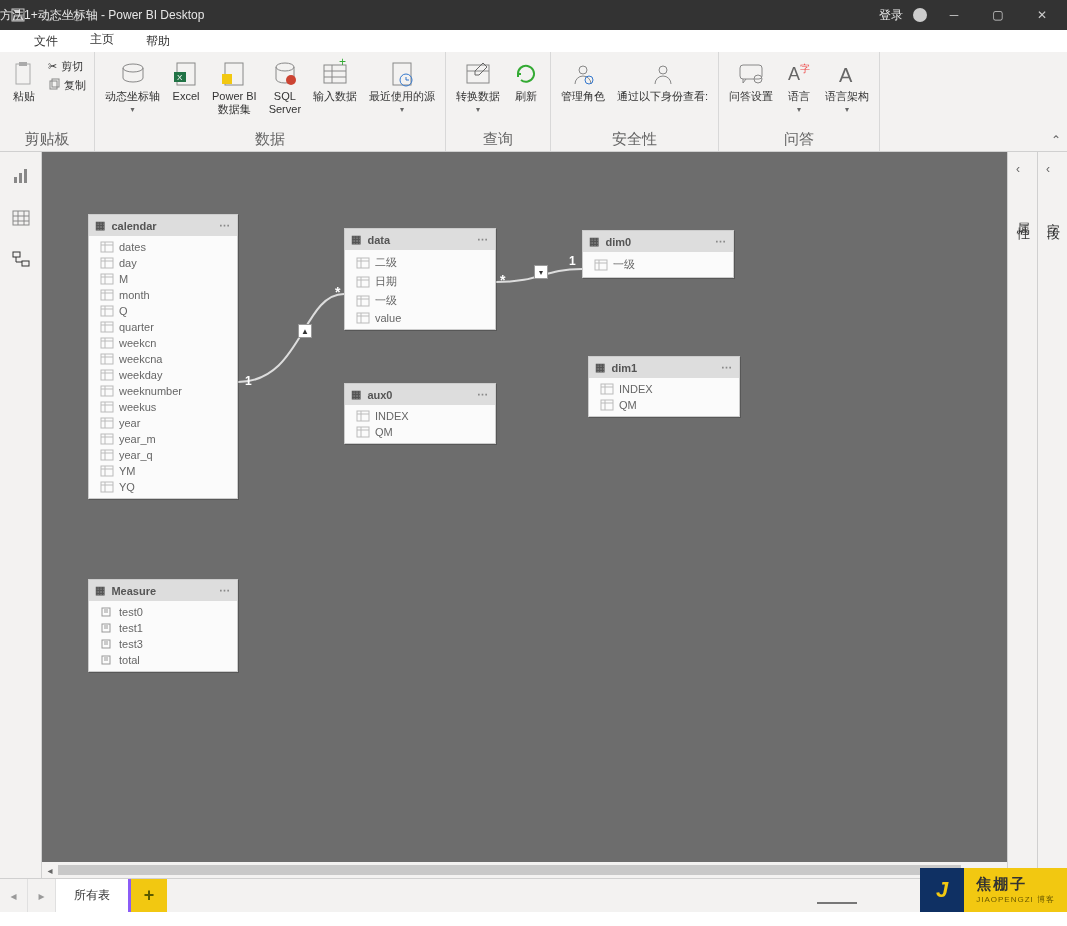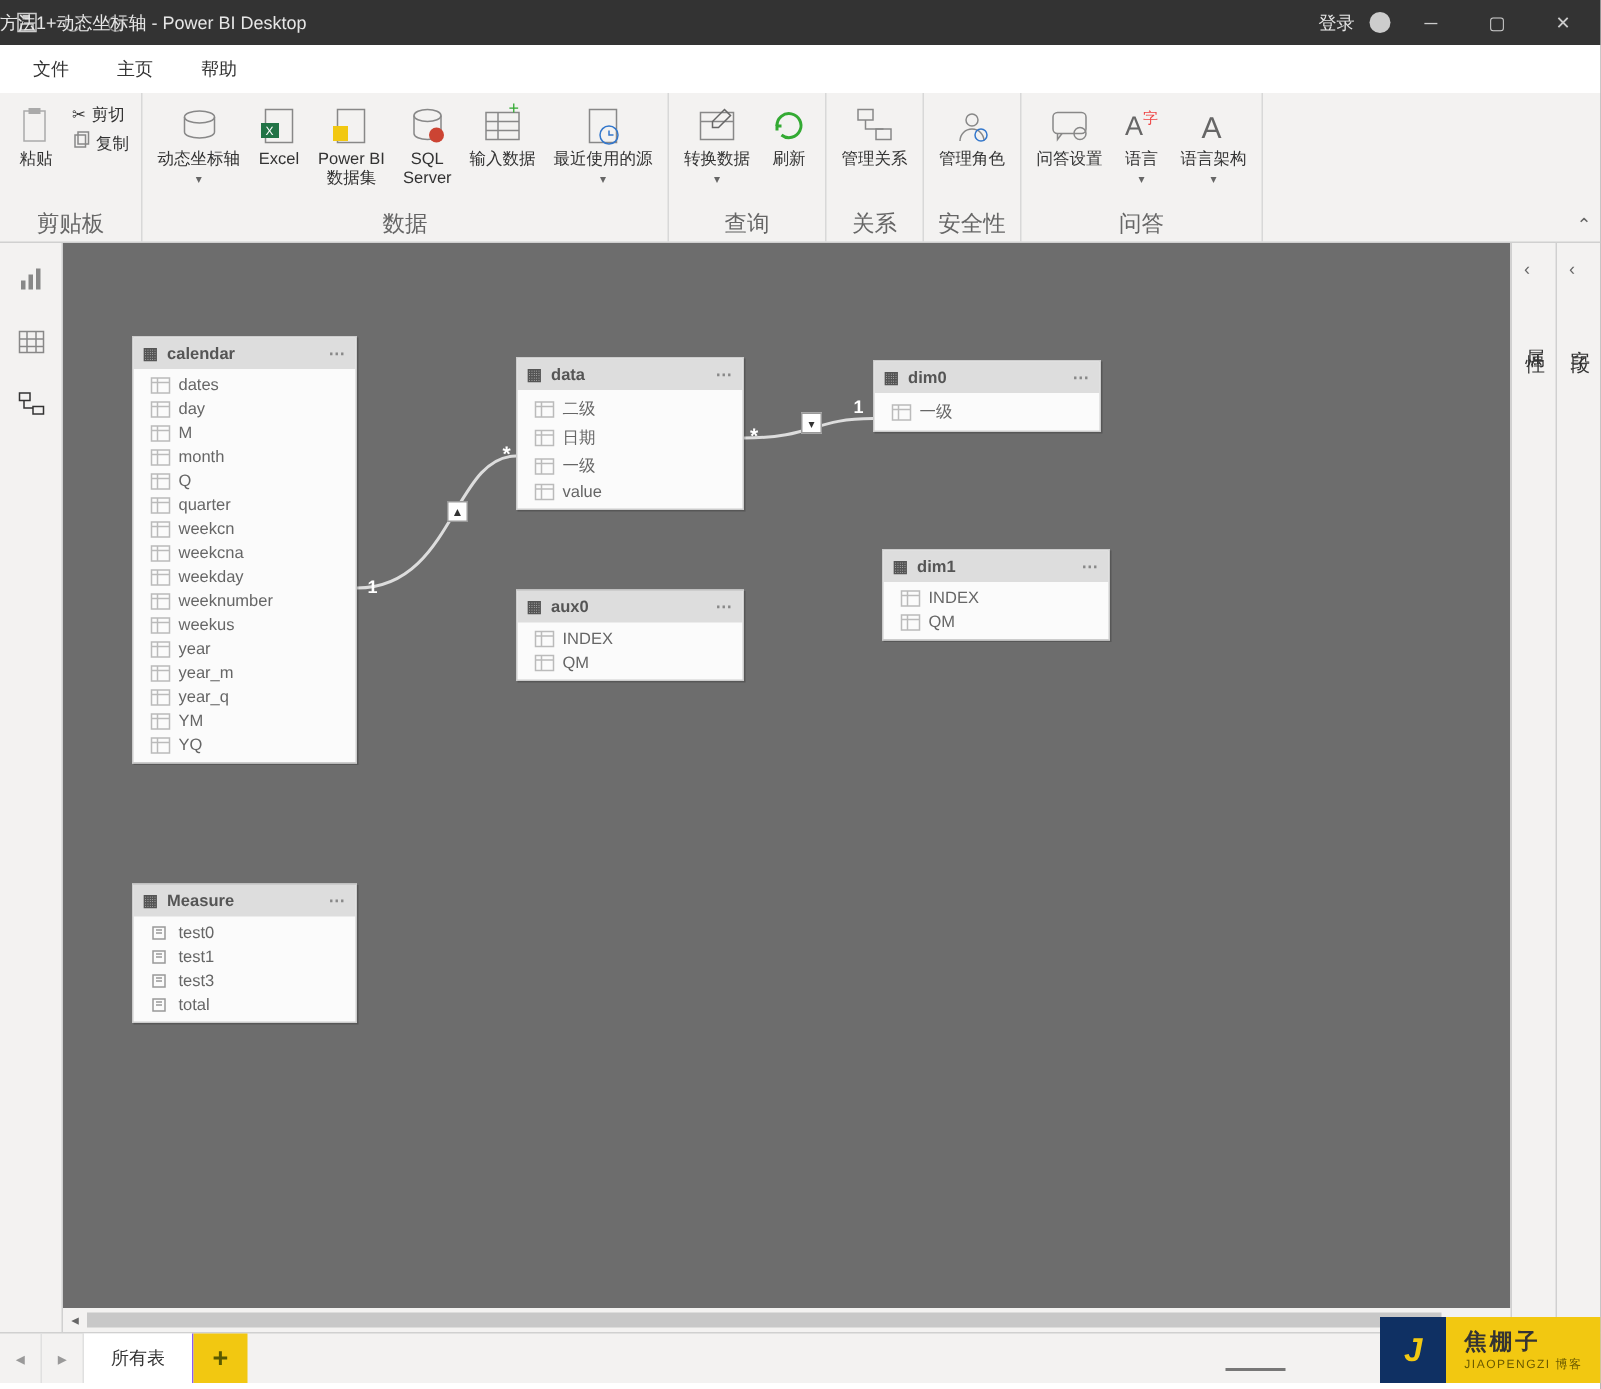--- a/index.html
+++ b/index.html
@@ -6,21 +6,21 @@
 body { width: 1067px; height: 926px; background: #fff; overflow: hidden; font-size: 12px; color: #333; }
 
 .titlebar { height: 30px; background: #333; color: #e6e6e6; display: flex; align-items: center; position: relative; }
 .titlebar-left { display: flex; align-items: center; gap: 14px; padding-left: 10px; }
 .titlebar-center { position: absolute; left: 0; right: 0; pointer-events: none; }
 .titlebar-right { margin-left: auto; display: flex; align-items: center; gap: 10px; padding-right: 8px; }
 .titlebar .icon-btn { width: 16px; height: 16px; display: flex; align-items: center; justify-content: center; color: #ccc; cursor: pointer; }
 .win-ctrl { width: 34px; height: 30px; display: flex; align-items: center; justify-content: center; cursor: pointer; color: #ccc; }
 .avatar { width: 14px; height: 14px; border-radius: 50%; background: #ccc; display: inline-block; }
 
-.menubar { height: 32px; background: #fff; display: flex; align-items: flex-start; padding-left: 20px; gap: 28px; border-bottom: 0; }
+.menubar { height: 22px; background: #fff; display: flex; align-items: center; padding-left: 20px; gap: 28px; border-bottom: 0; margin-left: 12px; }
 .menubar-item { padding: 8px 2px; cursor: pointer; color: #333; }
 .menubar-item.active { border-bottom: 3px solid #f2c811; font-weight: 400; }
 
 .ribbon { height: 100px; background: #f3f2f1; border-bottom: 1px solid #d0d0d0; display: flex; position: relative; }
 .ribbon-group { display: flex; flex-direction: column; align-items: center; padding: 2px 6px 0; border-right: 1px solid #d8d8d8; }
 .ribbon-group-items { display: flex; flex: 1; align-items: flex-start; gap: 4px; padding-top: 4px; }
 .ribbon-group-label { font-size: 15px; color: #666; padding-bottom: 2px; }
 .ribbon-btn { display: flex; flex-direction: column; align-items: center; gap: 2px; padding: 2px 4px; cursor: pointer; }
 .ribbon-btn .lbl { font-size: 11px; color: #333; text-align: center; line-height: 1.2; white-space: pre; }
 .ribbon-small-group { display: flex; flex-direction: column; gap: 2px; }
@@ -50,21 +50,21 @@
 .table-card .hdr .dots { margin-left: auto; color: #888; letter-spacing: 1px; cursor: pointer; }
 .table-card .fields { padding: 3px 4px; }
 .table-card .field { display: flex; align-items: center; gap: 6px; padding: 2px 8px; color: #666; }
 .table-card .field .ficon { width: 12px; height: 10px; display: inline-block; }
 .rel-label { position: absolute; color: #fff; font-size: 12px; font-weight: 600; }
 .rel-node { position: absolute; width: 14px; height: 14px; background: #fff; border: 1px solid #999; display: flex; align-items: center; justify-content: center; font-size: 8px; }
 .rel-asterisk { position: absolute; color: #fff; font-size: 14px; font-weight: 600; }
 
 .sheetbar { height: 34px; background: #f3f2f1; border-top: 1px solid #d0d0d0; display: flex; align-items: center; position: relative; }
 .sheet-nav { width: 28px; height: 100%; display: flex; align-items: center; justify-content: center; color: #999; cursor: pointer; border-right: 1px solid #e0e0e0; }
-.sheet-tab { height: 100%; padding: 0 18px; display: flex; align-items: center; background: #fff; border-right: 1px solid #8b5cf6; cursor: pointer; }
+.sheet-tab { height: 100%; padding: 0 18px; display: flex; align-items: center; background: #fff; border-right: 3px solid #8b5cf6; cursor: pointer; }
 .sheet-add { height: 100%; width: 36px; background: #f2c811; display: flex; align-items: center; justify-content: center; font-size: 18px; font-weight: 600; cursor: pointer; color: #5a5a00; }
 .watermark { position: absolute; right: 0; bottom: 0; display: flex; align-items: center; }
 .wm-badge { width: 44px; height: 44px; background: #0f3063; display: flex; align-items: center; justify-content: center; color: #f2c811; font-size: 22px; font-weight: 700; font-style: italic; }
 .wm-label { background: #f2c811; height: 44px; padding: 4px 12px; display: flex; flex-direction: column; justify-content: center; color: #333; }
 .wm-label .t1 { font-size: 15px; font-weight: 600; letter-spacing: 2px; }
 .wm-label .t2 { font-size: 8px; color: #6b5a00; letter-spacing: 1px; }
 .zoom-tray { position: absolute; right: 210px; bottom: 8px; width: 40px; height: 0; border-top: 2px solid #777; }
 svg { overflow: visible; }
 </style>
 </head>
@@ -227,47 +227,41 @@
               <path d="M4 12 a8 8 0 1 1 3 6" fill="none" stroke="#3a3" stroke-width="2"></path>
               <path d="M4 15 l0 -3 3 0" fill="none" stroke="#3a3" stroke-width="2"></path>
             </svg>
           </span>
           <span class="lbl">刷新</span>
         </div>
     </div>
     <div class="ribbon-group-label">查询</div>
   </div>
 
-  <div class="ribbon-group">
-    <div class="ribbon-group-items">
-      <div class="ribbon-btn">
-          <span class="ribbon-icon">
-            <svg width="26" height="26">
-              <rect x="2" y="2" width="10" height="7" fill="none" stroke="#888"></rect>
-              <rect x="14" y="15" width="10" height="7" fill="none" stroke="#888"></rect>
-              <path d="M7 9 v6 h12" fill="none" stroke="#888"></path>
-            </svg>
-          </span>
-          <span class="lbl">管理关系</span>
-        </div>
-    </div>
-    <div class="ribbon-group-label">关系</div>
-  </div>
 
   <div class="ribbon-group">
     <div class="ribbon-group-items">
       <div class="ribbon-btn">
           <span class="ribbon-icon">
             <svg width="24" height="24">
               <circle cx="12" cy="8" r="4" fill="none" stroke="#888"></circle>
               <path d="M4 22 a8 8 0 0 1 16 0" fill="none" stroke="#888"></path>
               <circle cx="18" cy="18" r="4" fill="none" stroke="#37c"></circle>
             </svg>
           </span>
           <span class="lbl">管理角色</span>
+        </div>
+      <div class="ribbon-btn">
+          <span class="ribbon-icon">
+            <svg width="24" height="24">
+              <circle cx="12" cy="8" r="4" fill="none" stroke="#888"></circle>
+              <path d="M4 22 a8 8 0 0 1 16 0" fill="none" stroke="#888"></path>
+            </svg>
+          </span>
+          <span class="lbl">通过以下身份查看:</span>
         </div>
     </div>
     <div class="ribbon-group-label">安全性</div>
   </div>
 
   <div class="ribbon-group">
     <div class="ribbon-group-items">
       <div class="ribbon-btn">
           <span class="ribbon-icon">
             <svg width="26" height="22">

